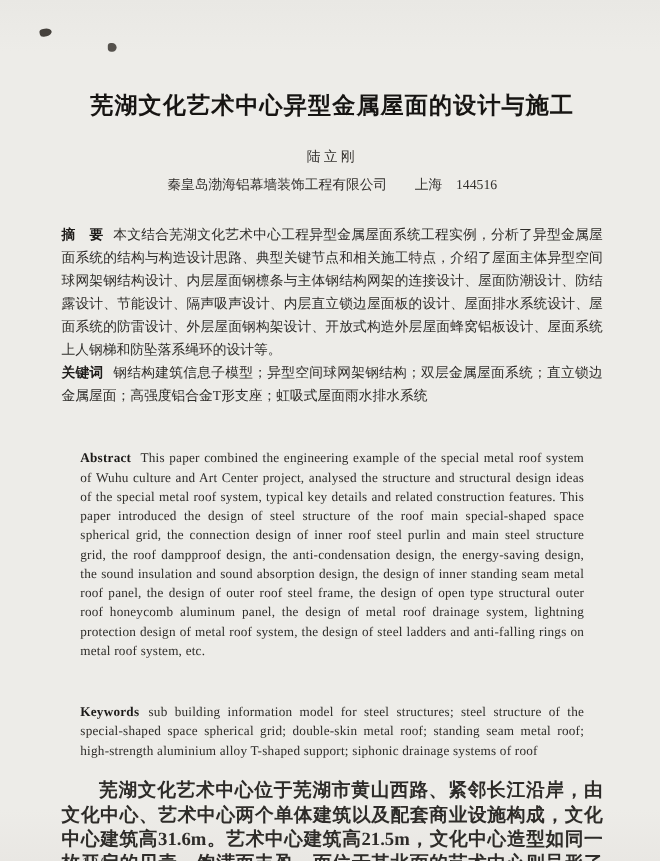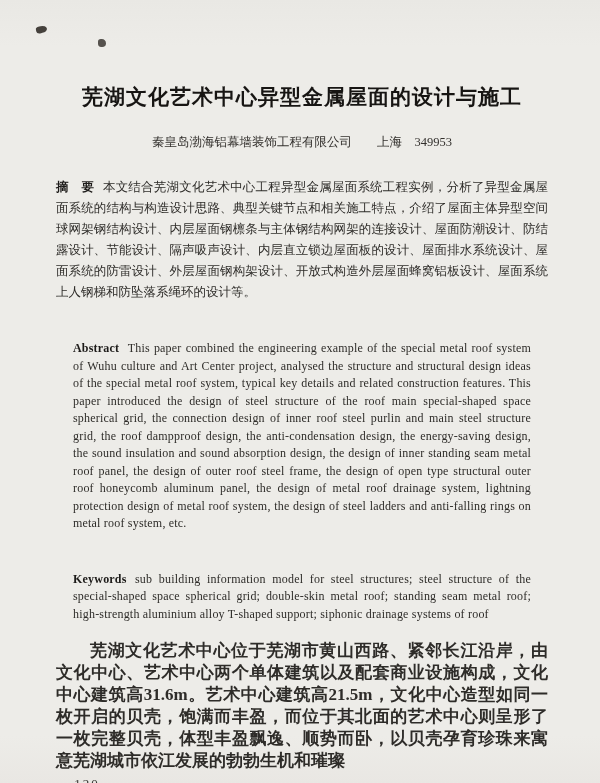--- a/index.html
+++ b/index.html
@@ -110,27 +110,31 @@
 
 <div class="page">
 
   <div class="scan-mark m1"></div>
   <div class="scan-mark m2"></div>
 
   <div class="content">
 
     <h1 class="title">芜湖文化艺术中心异型金属屋面的设计与施工</h1>
 
+    <div class="author">陆立刚</div>
 
-    <div class="affiliation">秦皇岛渤海铝幕墙装饰工程有限公司　　上海　349953</div>
+    <div class="affiliation">秦皇岛渤海铝幕墙装饰工程有限公司　　上海　144516</div>
 
     <p class="para">
       <span class="lbl-cn">摘　要</span><span>本文结合芜湖文化艺术中心工程异型金属屋面系统工程实例，分析了异型金属屋面系统的结构与构造设计思路、典型关键节点和相关施工特点，介绍了屋面主体异型空间球网架钢结构设计、内层屋面钢檩条与主体钢结构网架的连接设计、屋面防潮设计、防结露设计、节能设计、隔声吸声设计、内层直立锁边屋面板的设计、屋面排水系统设计、屋面系统的防雷设计、外层屋面钢构架设计、开放式构造外层屋面蜂窝铝板设计、屋面系统上人钢梯和防坠落系绳环的设计等。</span>
     </p>
 
+    <p class="para">
+      <span class="lbl-cn">关键词</span><span>钢结构建筑信息子模型；异型空间球网架钢结构；双层金属屋面系统；直立锁边金属屋面；高强度铝合金T形支座；虹吸式屋面雨水排水系统</span>
+    </p>
 
     <div class="gap-md"></div>
 
     <p class="para-en">
       <span class="lbl-en">Abstract</span><span>This paper combined the engineering example of the special metal roof system of Wuhu culture and Art Center project, analysed the structure and structural design ideas of the special metal roof system, typical key details and related construction features. This paper introduced the design of steel structure of the roof main special-shaped space spherical grid, the connection design of inner roof steel purlin and main steel structure grid, the roof dampproof design, the anti-condensation design, the energy-saving design, the sound insulation and sound absorption design, the design of inner standing seam metal roof panel, the design of outer roof steel frame, the design of open type structural outer roof honeycomb aluminum panel, the design of metal roof drainage system, lightning protection design of metal roof system, the design of steel ladders and anti-falling rings on metal roof system, etc.</span>
     </p>
 
     <div class="gap-sm"></div>
 
     <p class="para-en">

